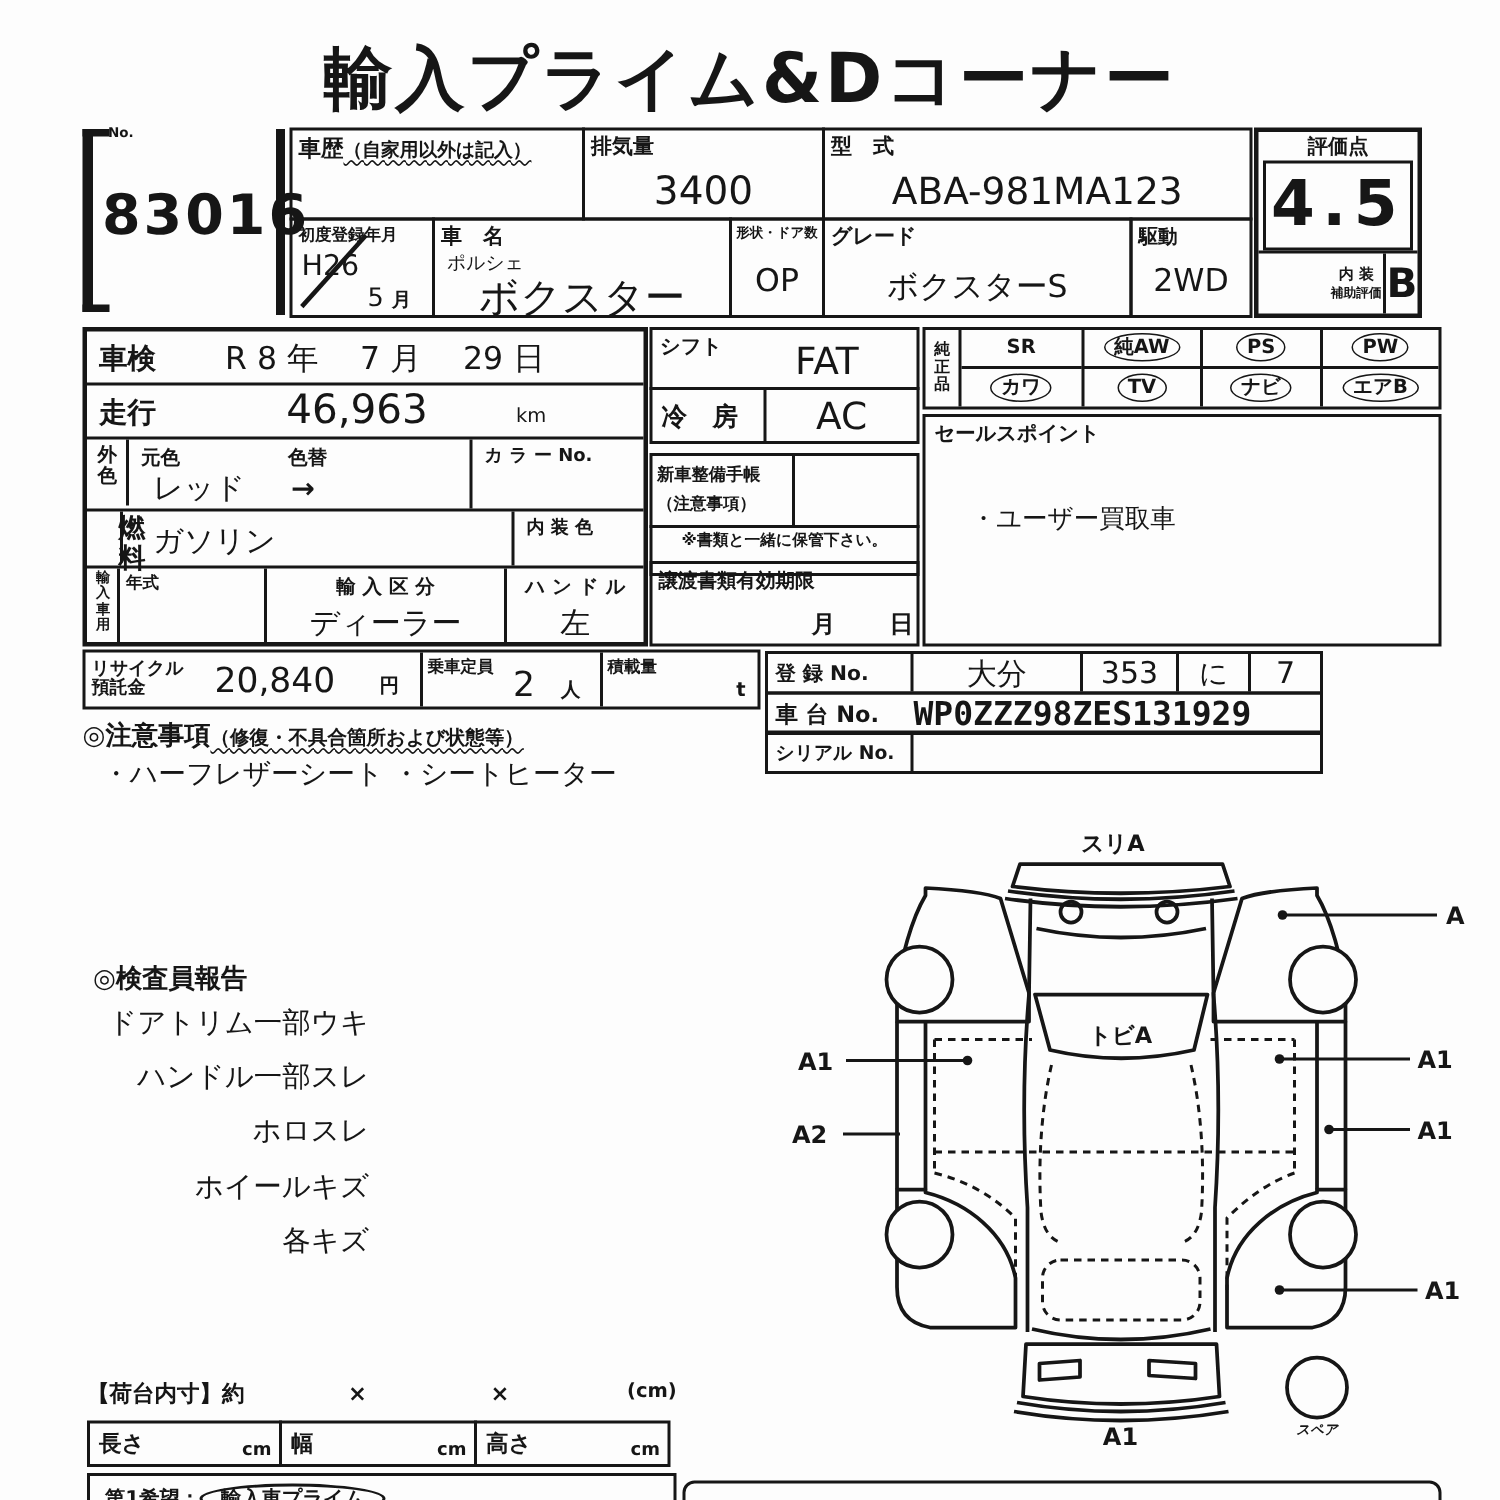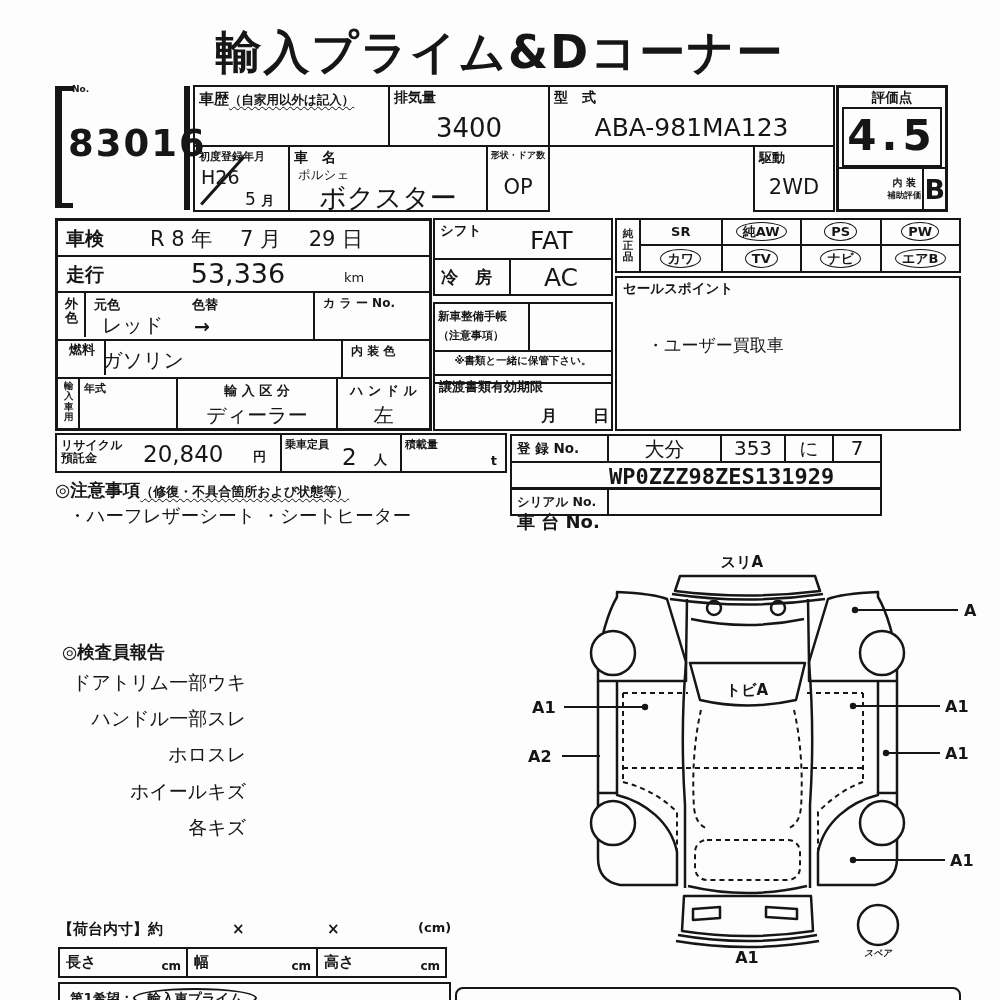--- a/index.html
+++ b/index.html
@@ -51,20 +51,24 @@
     </div>
     <div class="abs b" style="left:95px;top:60px;width:200px;height:67px;">
       <span class="cell-label" style="font-size:14px;">車　名</span>
       <div class="abs" style="left:8px;top:20px;font-size:12.5px;">ポルシェ</div>
       <div class="abs center" style="left:0;top:33px;width:100%;font-size:27px;">ボクスター</div>
     </div>
     <div class="abs b" style="left:293px;top:60px;width:64px;height:67px;">
       <div class="bold center" style="font-size:9px;margin-top:2px;">形状・ドア数</div>
       <div class="abs center" style="left:0;top:28px;width:100%;font-size:21px;">OP</div>
     </div>
+    <div class="abs b" style="left:355px;top:60px;width:207px;height:67px;">
+      <span class="cell-label" style="font-size:14px;">グレード</span>
+      <div class="abs center" style="left:0;top:30px;width:100%;font-size:21px;">ボクスターS</div>
+    </div>
     <div class="abs b" style="left:560px;top:60px;width:82px;height:67px;">
       <span class="cell-label" style="font-size:13px;">駆動</span>
       <div class="abs center" style="left:0;top:28px;width:100%;font-size:21px;">2WD</div>
     </div>
   </div>
 
   <div class="abs b3" style="left:836px;top:85px;width:112px;height:127px;">
     <div class="bold center" style="font-size:13.5px;margin-top:1px;">評価点</div>
     <div class="abs b center bold" style="left:3px;top:19px;width:100px;height:60px;font-size:42px;line-height:54px;letter-spacing:5px;">4.5</div>
     <div class="abs" style="left:0;right:0;bottom:0;height:42px;border-top:2.5px solid #161616;display:flex;padding-left:47px;">
@@ -76,35 +80,35 @@
     </div>
   </div>
 
   <div class="abs b3" style="left:55px;top:218px;width:377px;height:213px;">
     <div class="abs" style="left:0;top:0;width:100%;height:36px;border-bottom:2px solid #161616;">
       <span class="abs bold" style="left:8px;top:5px;font-size:19px;">車検</span>
       <span class="abs" style="left:92px;top:4px;font-size:21px;white-space:nowrap;">R 8 年　 7 月　 29 日</span>
     </div>
     <div class="abs" style="left:0;top:36px;width:100%;height:36px;border-bottom:2px solid #161616;">
       <span class="abs bold" style="left:8px;top:5px;font-size:19px;">走行</span>
-      <span class="abs center" style="left:90px;top:1px;width:180px;font-size:27px;">53,336</span>
+      <span class="abs center" style="left:90px;top:1px;width:180px;font-size:27px;">46,963</span>
       <span class="abs" style="left:286px;top:13px;font-size:13px;">km</span>
     </div>
     <div class="abs" style="left:0;top:72px;width:100%;height:48px;border-bottom:2px solid #161616;">
       <div class="abs stack" style="left:0;top:4px;width:28px;padding-left:7px;font-size:13px;border-right:2px solid #161616;height:44px;top:0;padding-top:4px;">外色</div>
       <span class="abs bold" style="left:36px;top:3px;font-size:13px;">元色</span>
       <span class="abs bold" style="left:134px;top:3px;font-size:13px;">色替</span>
       <span class="abs" style="left:44px;top:19px;font-size:20px;">レッド</span>
       <span class="abs bold" style="left:136px;top:22px;font-size:19px;">→</span>
       <div class="abs" style="left:255px;top:0;right:0;height:100%;border-left:2px solid #161616;">
         <span class="cell-label" style="font-size:12px;left:8px;">カ ラ ー No.</span>
       </div>
     </div>
     <div class="abs" style="left:0;top:120px;width:100%;height:38px;border-bottom:2px solid #161616;">
-      <div class="abs stack" style="left:0;top:0;width:48px;padding-left:11px;padding-top:2px;font-size:13px;border-right:2px solid #161616;height:34px;">燃料</div>
+      <div class="abs stack" style="left:0;top:0;width:24px;padding-left:21px;padding-top:2px;font-size:18px;border-right:2px solid #161616;height:34px;">燃料</div>
       <span class="abs" style="left:44px;top:6px;font-size:20px;">ガソリン</span>
       <div class="abs" style="left:283px;top:0;right:0;height:100%;border-left:2px solid #161616;">
         <span class="cell-label" style="font-size:12px;left:8px;">内 装 色</span>
       </div>
     </div>
     <div class="abs" style="left:0;top:158px;width:100%;bottom:0;">
       <div class="abs stack" style="left:0;top:0;width:22px;padding-left:6px;padding-top:2px;font-size:9.5px;border-right:2px solid #161616;height:100%;">輸入車用</div>
       <div class="abs" style="left:22px;top:0;width:98px;height:100%;border-right:2px solid #161616;">
         <span class="cell-label" style="font-size:11px;">年式</span>
       </div>
@@ -199,21 +203,21 @@
 
   <div class="abs" style="left:510px;top:434px;width:372px;height:82px;">
     <div class="abs b" style="left:0;top:0;width:100%;height:29px;">
       <span class="abs bold" style="left:5px;top:4px;font-size:13.5px;">登 録 No.</span>
       <div class="abs center" style="left:95px;top:0;width:113px;height:100%;border-left:2px solid #161616;font-size:20px;">大分</div>
       <div class="abs center" style="left:208px;top:0;width:64px;height:100%;border-left:2px solid #161616;font-size:20px;">353</div>
       <div class="abs center" style="left:272px;top:0;width:48px;height:100%;border-left:2px solid #161616;font-size:19px;">に</div>
       <div class="abs center" style="left:320px;top:0;right:0;height:100%;border-left:2px solid #161616;font-size:20px;">7</div>
     </div>
     <div class="abs b" style="left:0;top:26.5px;width:100%;height:29px;">
-      <span class="abs bold" style="left:5px;top:4px;font-size:18px;margin-top:43px;">車 台 No.</span>
+      <span class="abs bold" style="left:5px;top:4px;font-size:15px;">車 台 No.</span>
       <span class="abs mono bold" style="left:97px;top:1px;font-size:22px;letter-spacing:0;">WP0ZZZ98ZES131929</span>
     </div>
     <div class="abs b" style="left:0;top:53px;width:100%;height:29px;">
       <span class="abs bold" style="left:5px;top:5px;font-size:12.5px;">シリアル No.</span>
       <div class="abs" style="left:95px;top:0;height:100%;border-left:2px solid #161616;"></div>
     </div>
   </div>
 
   <div class="abs" style="left:55px;top:478px;">
     <span class="bold" style="font-size:17.5px;">◎注意事項</span><span class="bold wavy" style="font-size:13px;">（修復・不具合箇所および状態等）</span>

